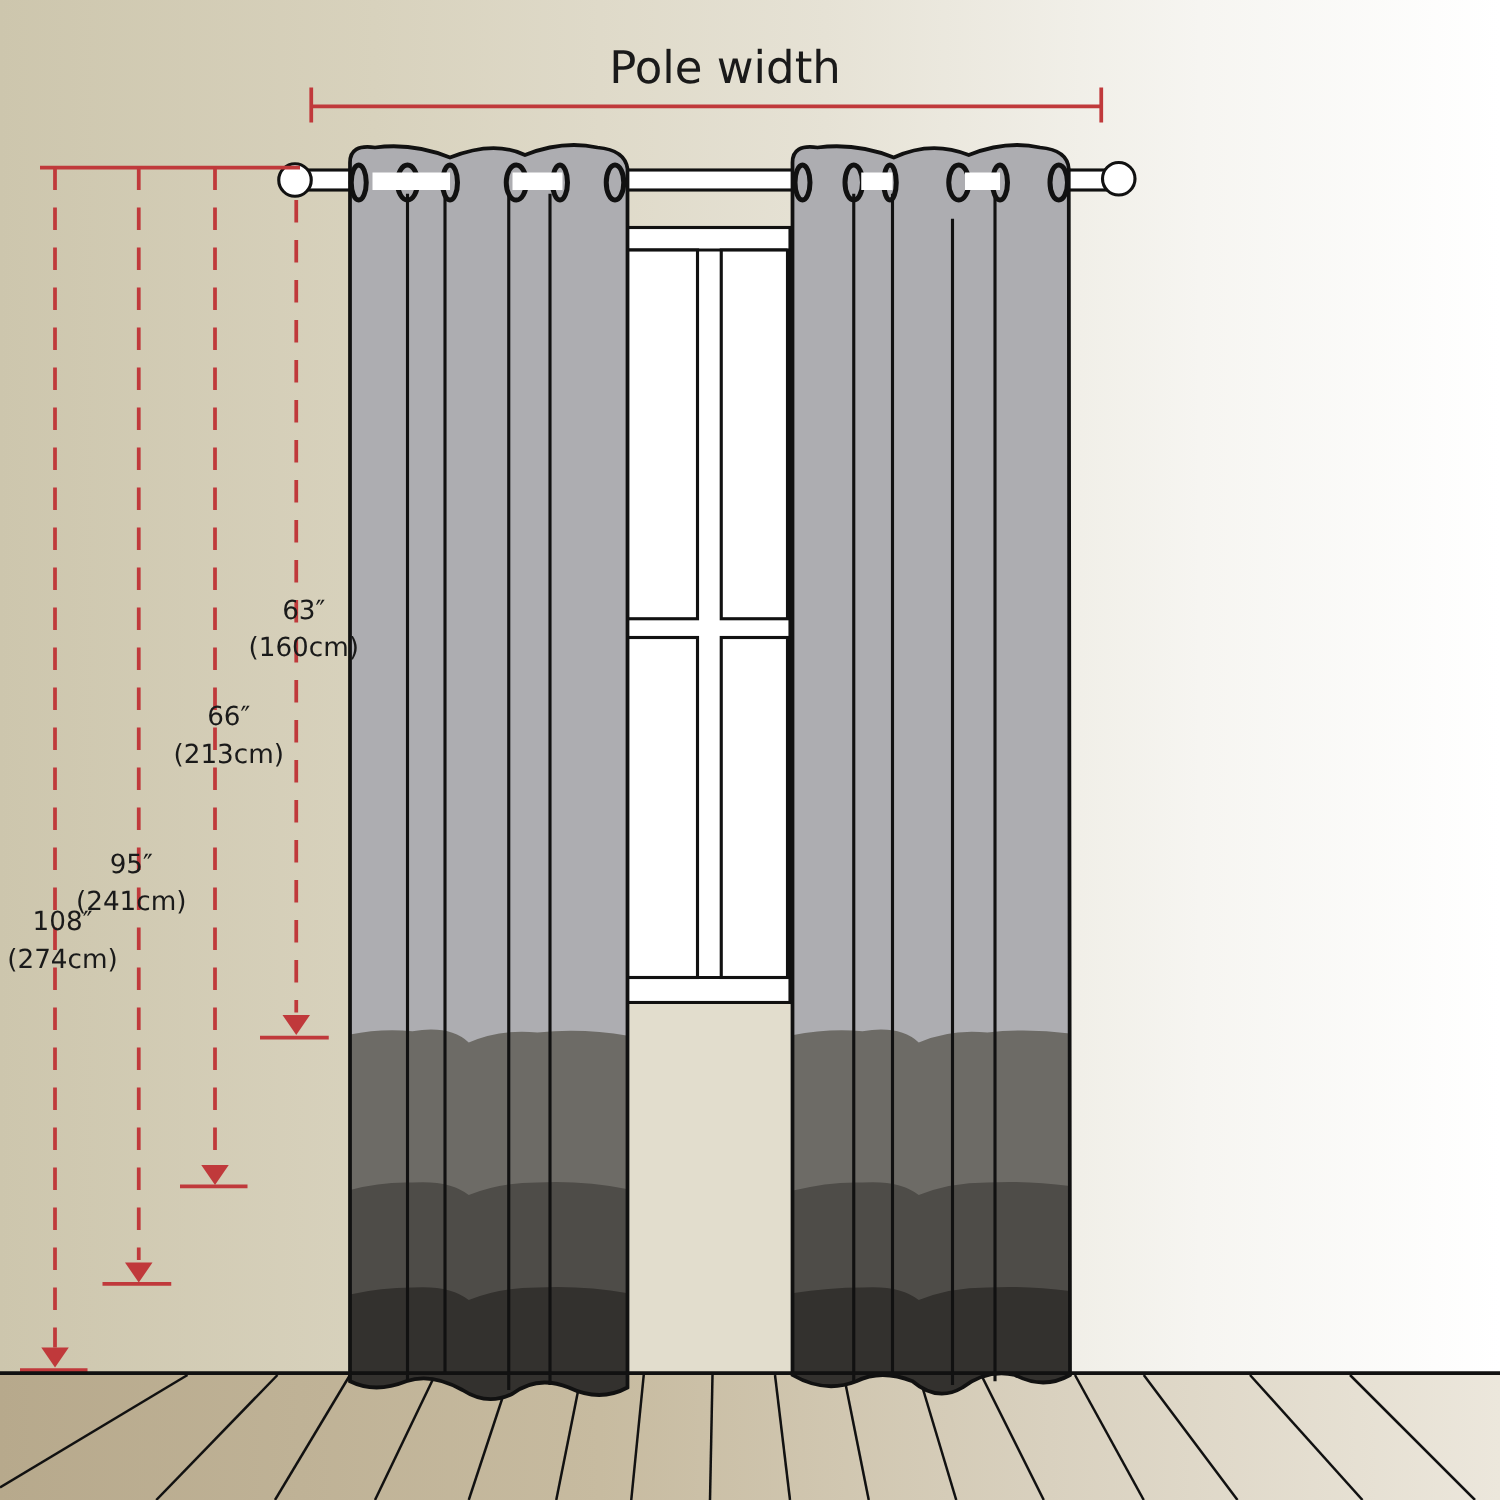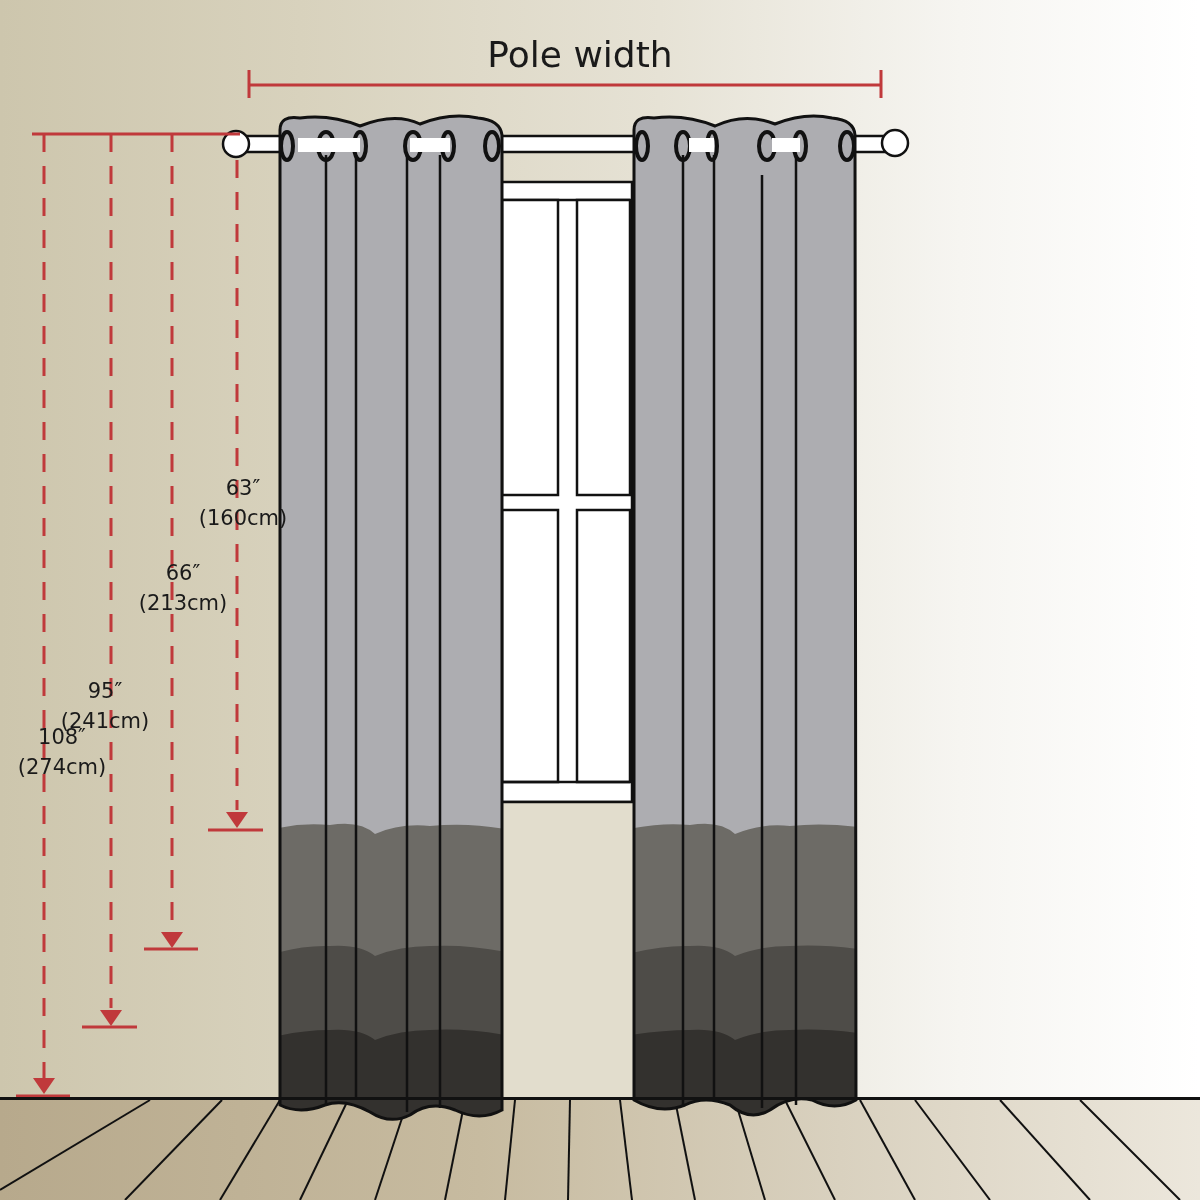--- a/index.html
+++ b/index.html
@@ -162,16 +162,16 @@
   <div>(160cm)</div>
 </div>
 <div class="label" style="left:128px;top:558px;width:110px;">
   <div>66″</div>
   <div>(213cm)</div>
 </div>
 <div class="label" style="left:50px;top:661px;width:110px;margin-top:15px;">
   <div>95″</div>
   <div>(241cm)</div>
 </div>
-<div class="label" style="left:0px;top:722px;width:100px;padding-left:12px;">
+<div class="label" style="left:0px;top:722px;width:100px;">
   <div>108″</div>
   <div>(274cm)</div>
 </div>
 
 </body></html>

